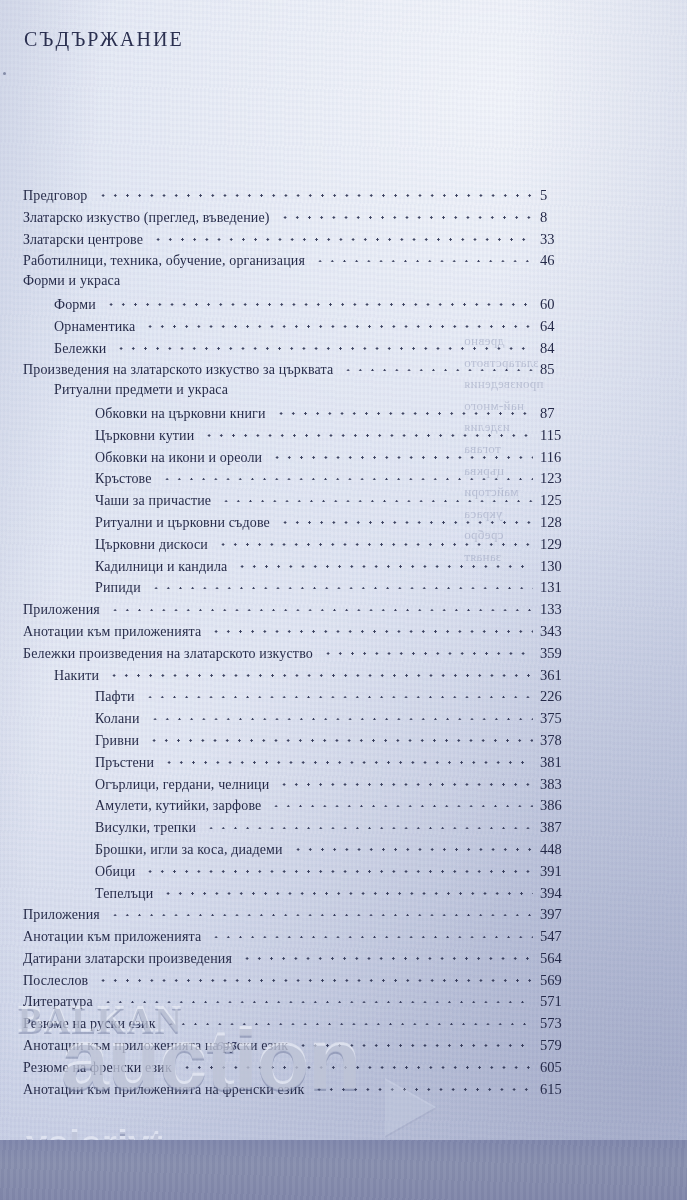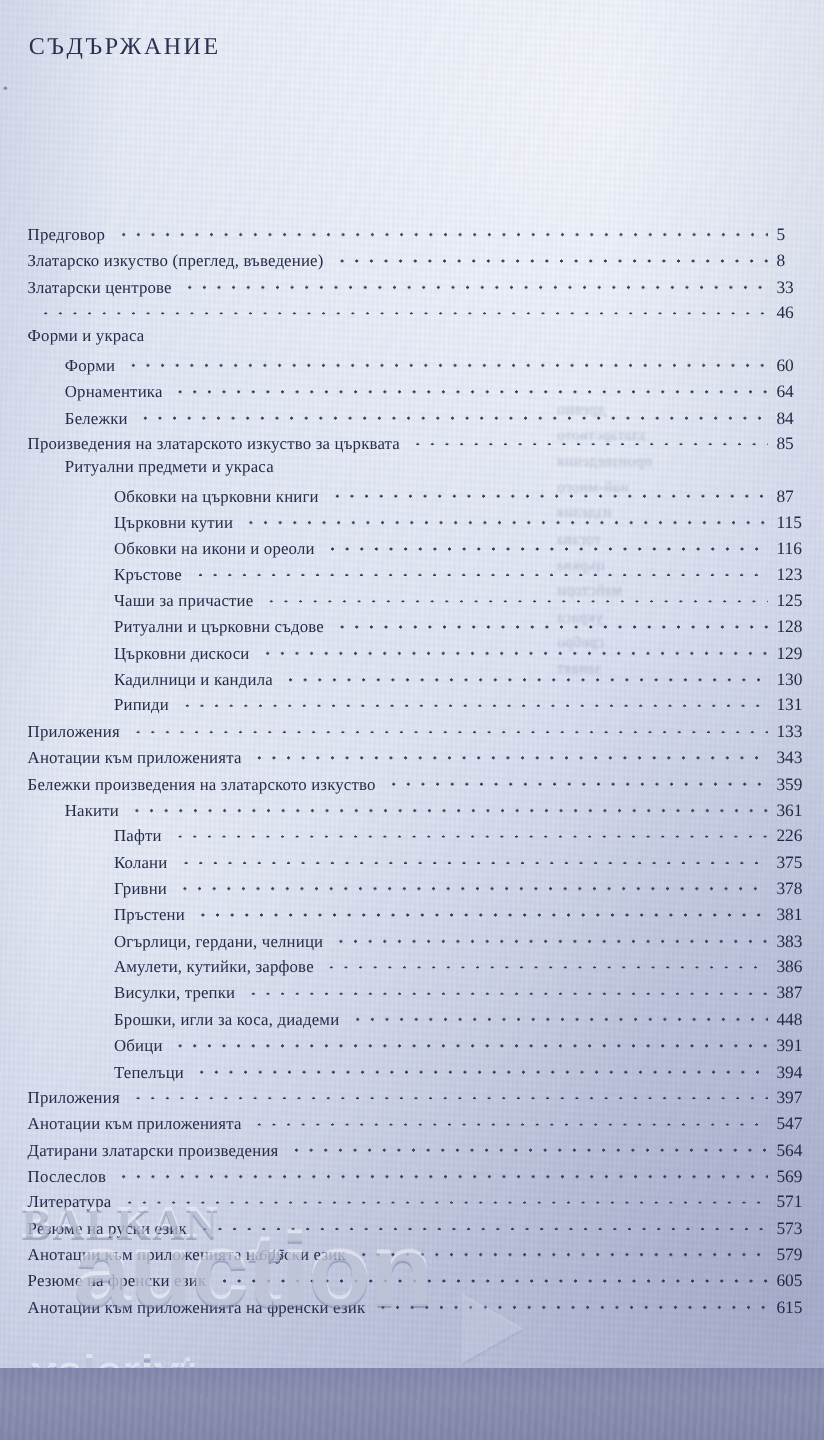--- a/index.html
+++ b/index.html
@@ -148,21 +148,21 @@
     width: 40px;
     text-align: left;
     color: #242948;
     font-size: 14.5px;
   }
 
   
   .lvl0 { padding-left: 23px;  }
   .lvl1 { padding-left: 54px;  }
   .lvl2 { padding-left: 95px;  }
-  .toc-row { }
+  .toc-row { padding-right: 107px; }
 
   
   .folio {
     position: absolute;
     left: 0;
     top: 1038px;
     width: 568px;
     text-align: center;
     padding-right: 114px;
     box-sizing: border-box;
@@ -256,20 +256,21 @@
         <span class="toc-label">Златарско изкуство (преглед, въведение)</span>
         <span class="toc-dots"></span>
         <span class="toc-page">8</span>
       </div>
       <div class="toc-row lvl0">
         <span class="toc-label">Златарски центрове</span>
         <span class="toc-dots"></span>
         <span class="toc-page">33</span>
       </div>
       <div class="toc-row lvl0">
+        <span class="toc-label">Работилници, техника, обучение, организация</span>
         <span class="toc-dots"></span>
         <span class="toc-page">46</span>
       </div>
       <div class="toc-row lvl0 no-page">
         <span class="toc-label">Форми и украса</span>
       </div>
       <div class="toc-row lvl1">
         <span class="toc-label">Форми</span>
         <span class="toc-dots"></span>
         <span class="toc-page">60</span>

